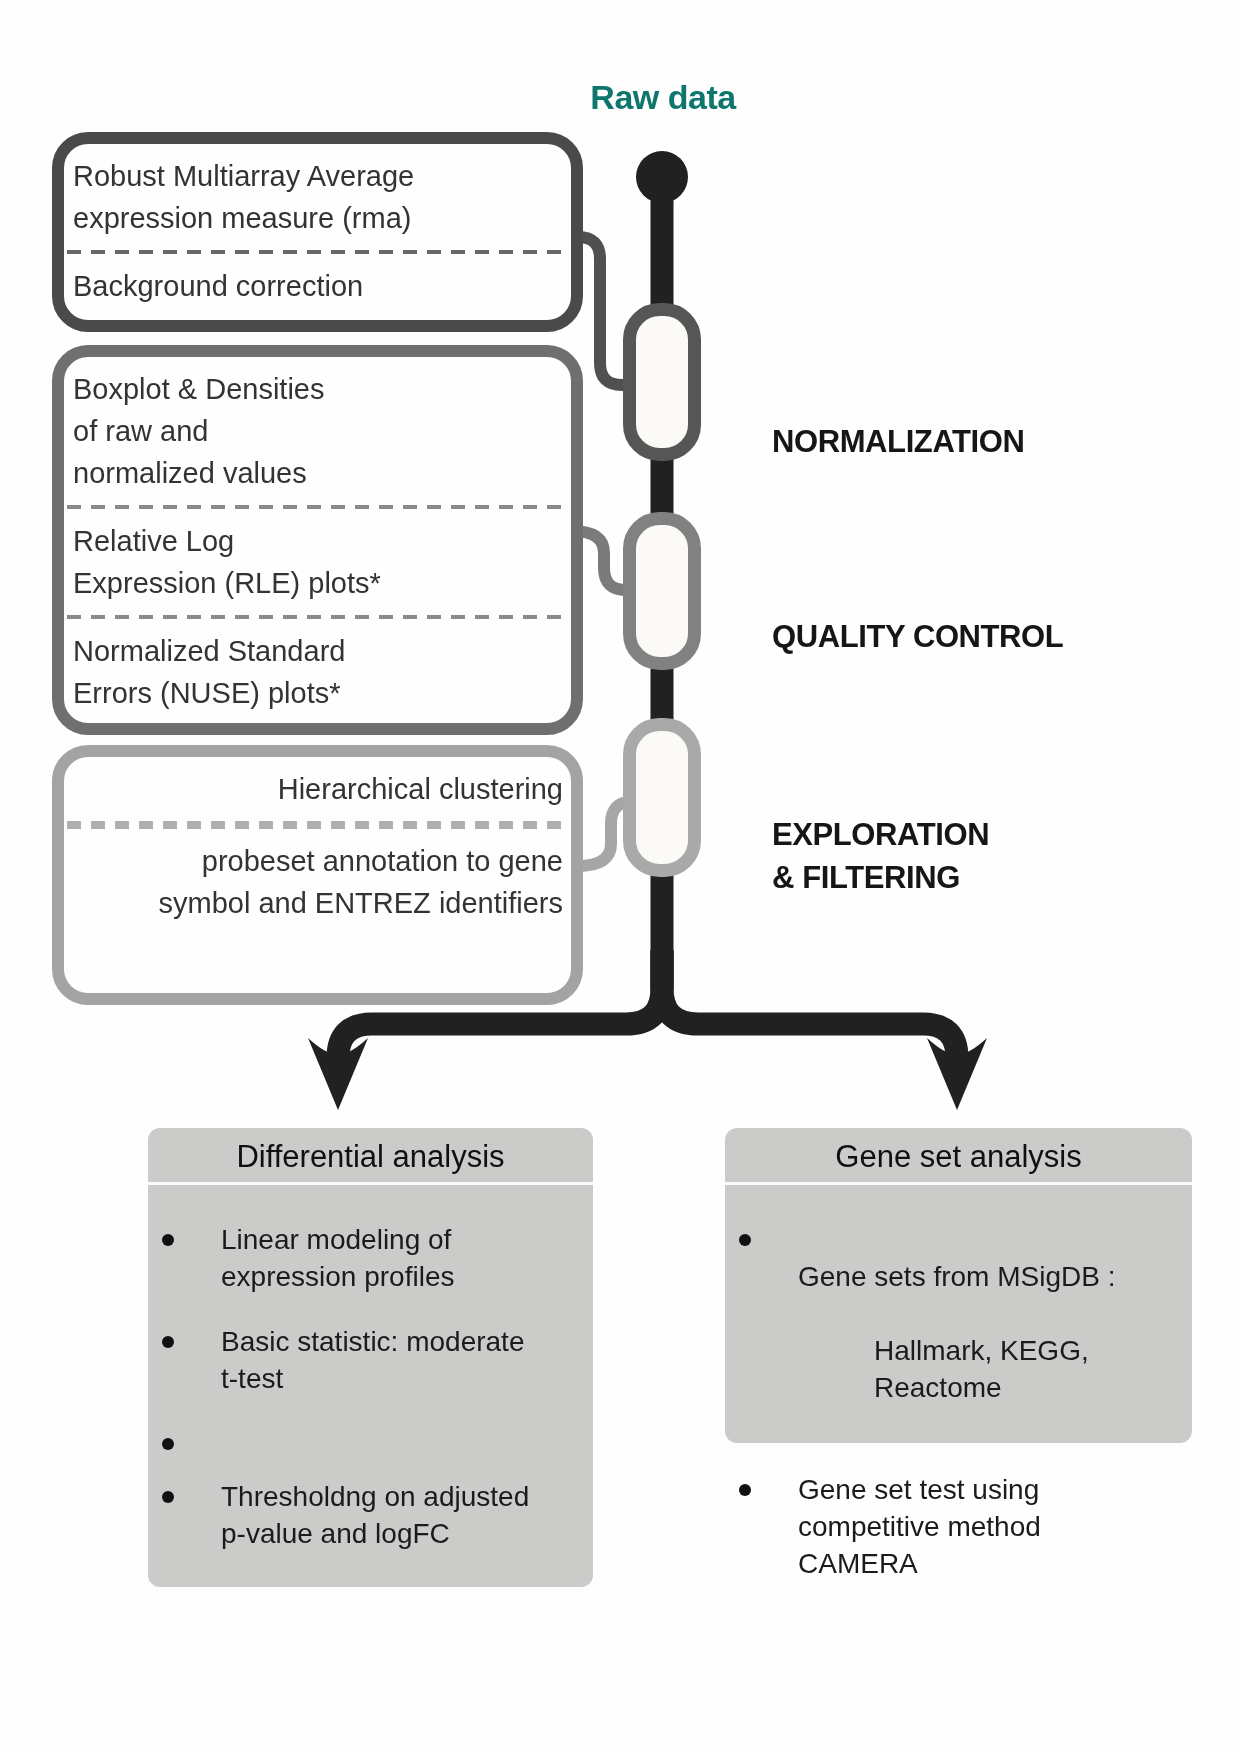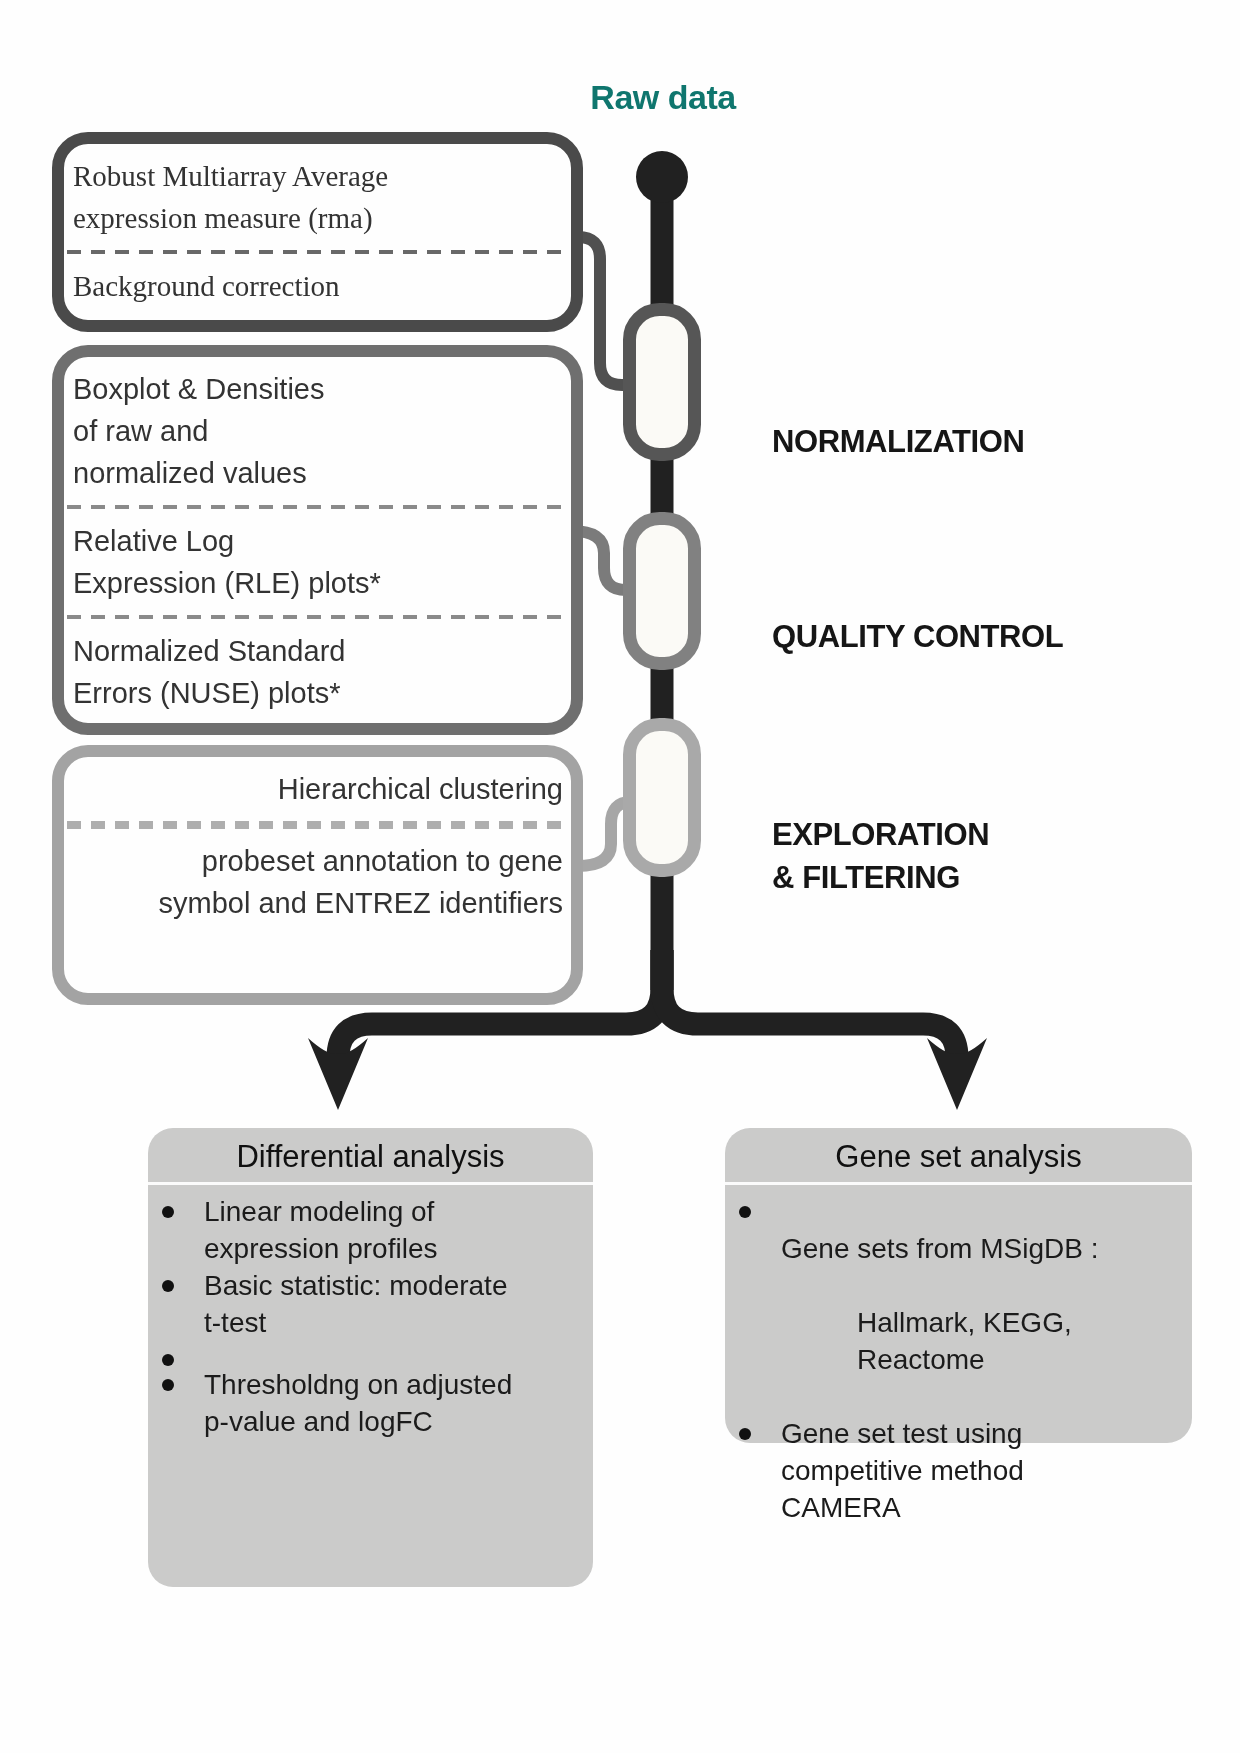--- a/index.html
+++ b/index.html
@@ -5,43 +5,43 @@
   html,body{margin:0;padding:0;background:#ffffff;}
   #stage{position:relative;width:1240px;height:1753px;background:#fefefe;overflow:hidden;
          font-family:"Liberation Sans","DejaVu Sans",sans-serif;}
   #graphic{position:absolute;left:0;top:0;z-index:1;}
 
   .raw-label{position:absolute;left:513px;top:78px;width:300px;text-align:center;z-index:3;
              font-size:34px;font-weight:bold;color:#0f766e;letter-spacing:-0.5px;}
 
   .flow-box{position:absolute;left:52px;width:531px;box-sizing:border-box;background:#fefefe;
             border-radius:36px;z-index:2;}
-  .box-1{top:132px;height:200px;border:12px solid #4a4a4a;font-family:Liberation Serif, serif;}
+  .box-1{top:132px;height:200px;border:12px solid #4a4a4a;}
   .box-2{top:345px;height:390px;border:12px solid #6f6f6f;}
   .box-3{top:745px;height:260px;border:12px solid #a3a3a3;text-align:right;}
   .box-row{padding:11px 8px 11px 9px;font-size:29px;line-height:42px;color:#333333;
            white-space:pre-line;}
   .dash-line{height:4px;margin:0 3px;}
   .dash-dark {background:repeating-linear-gradient(90deg,#686868 0 14px,transparent 14px 24px);}
   .dash-mid  {background:repeating-linear-gradient(90deg,#8a8a8a 0 14px,transparent 14px 24px);}
   .dash-light{background:repeating-linear-gradient(90deg,#aeaeae 0 14px,transparent 14px 24px);}
 
   .stage-label{position:absolute;left:772px;z-index:3;font-size:31px;font-weight:bold;
                color:#161616;line-height:43px;letter-spacing:-0.4px;white-space:pre-line;margin-top:44px;}
   .lbl-norm{top:376px;}
   .lbl-qc{top:571px;}
   .lbl-expl{top:769px;}
 
-  .panel{position:absolute;background:#cbcbca;border-radius:25px;z-index:2;color:#1b1b1b;}
+  .panel{position:absolute;background:#cbcbca;border-radius:12px;z-index:2;color:#1b1b1b;}
   .panel-left{left:148px;top:1128px;width:445px;height:459px;}
   .panel-right{left:725px;top:1128px;width:467px;height:315px;}
   .panel-title{text-align:center;font-size:31px;padding-top:11px;height:43px;color:#101010;}
   .panel-sep{height:3px;background:#fbfbfb;}
   .bullets{padding:8px 8px 0 13px;}
-  .bullet{display:flex;margin-top:0;}
+  .bullet{display:flex;margin-top:28px;gap:17px;}
   .bullet-dot{flex:none;width:12px;height:12px;border-radius:50%;background:#111111;
               margin:13px 30px 0 1px;}
   .bullet-body{font-size:28px;line-height:37px;white-space:pre-line;}
   .bullet-indent{padding-left:76px;white-space:pre-line;}
 </style>
 </head>
 <body>
 
 <div id="stage">
 

